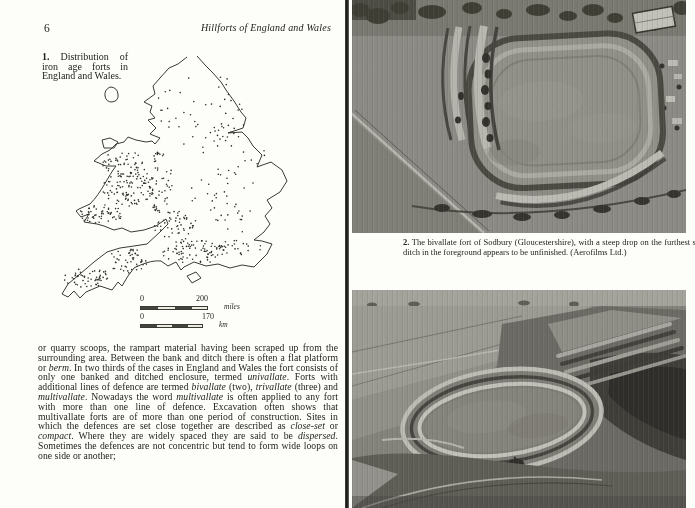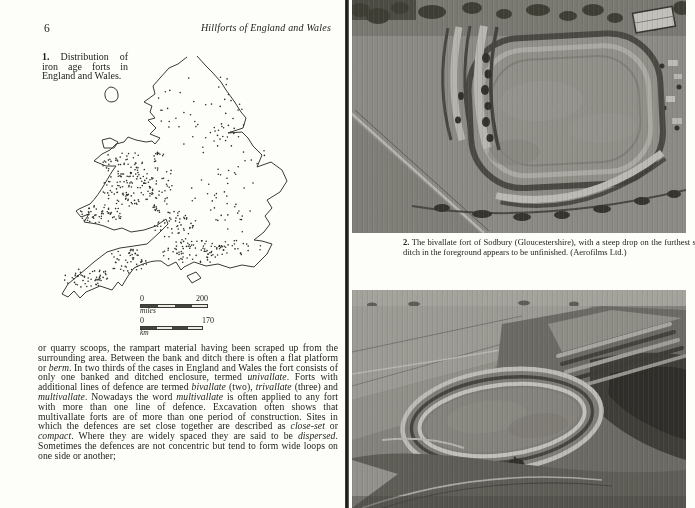--- a/index.html
+++ b/index.html
@@ -29,21 +29,21 @@
     font-size:10px;line-height:9.6px;text-align:justify;
   }
   .figcap span.b{font-weight:bold;}
   .map{position:absolute;left:56px;top:54px;width:282px;height:285px;}
   .map .coast{fill:none;stroke:#3a3a35;stroke-width:1;stroke-linejoin:round;}
   .map .dots{fill:#2e2e29;}
 
   .scalebars{position:absolute;left:140px;top:295px;width:152px;font-size:8px;}
   .sb{margin-bottom:3px;}
   .sb-top{display:flex;justify-content:space-between;line-height:8px;margin-bottom:1px;}
-  .sb-mid{display:flex;align-items:flex-start;gap:0;line-height:6px;flex-direction:column;}
+  .sb-mid{display:flex;align-items:flex-end;gap:16px;line-height:6px;}
   .sb-bar{
     height:4px;border:1px solid #3a3a35;box-sizing:border-box;
   }
   .sb-bar-miles{width:68px;background:repeating-linear-gradient(90deg,#45443f 0 17px,#eceae2 17px 34px);}
   .sb-top-miles{width:68px;}
   .sb-bar-km{width:63px;background:repeating-linear-gradient(90deg,#45443f 0 15.7px,#eceae2 15.7px 31.4px);}
   .sb-top-km{width:74px;}
   .sb-unit{font-style:italic;font-size:7.5px;color:#2a2a25;}
 
   .bodytext{

